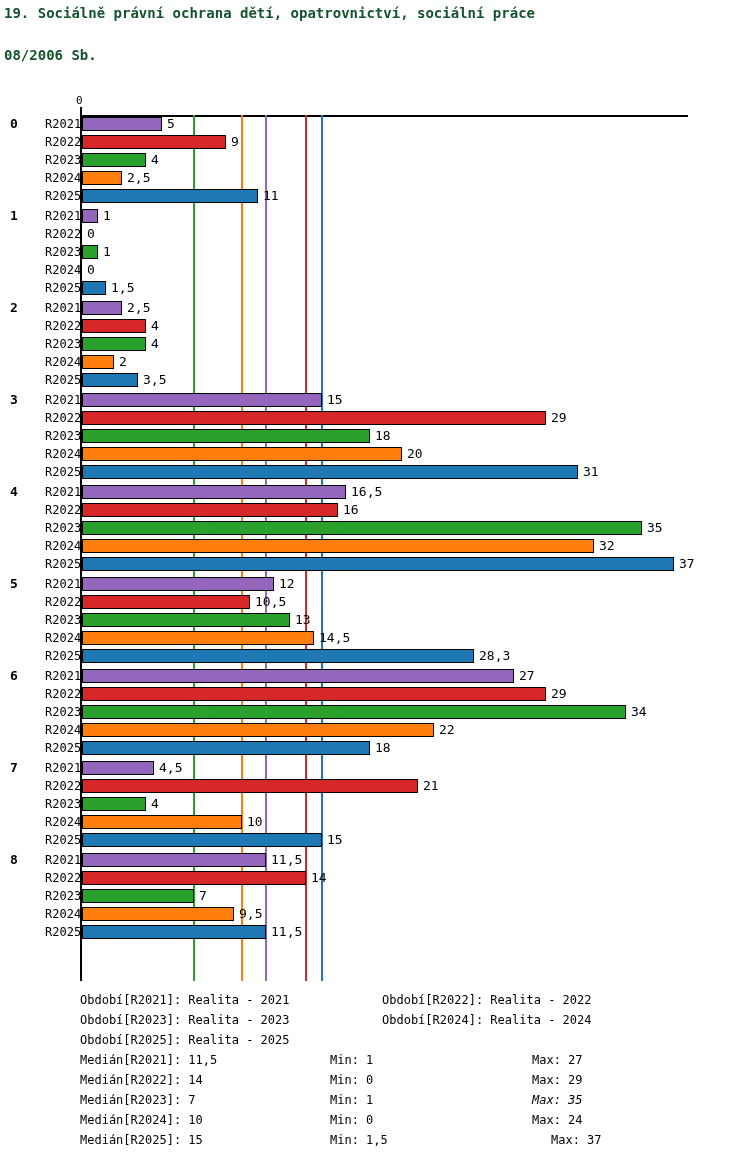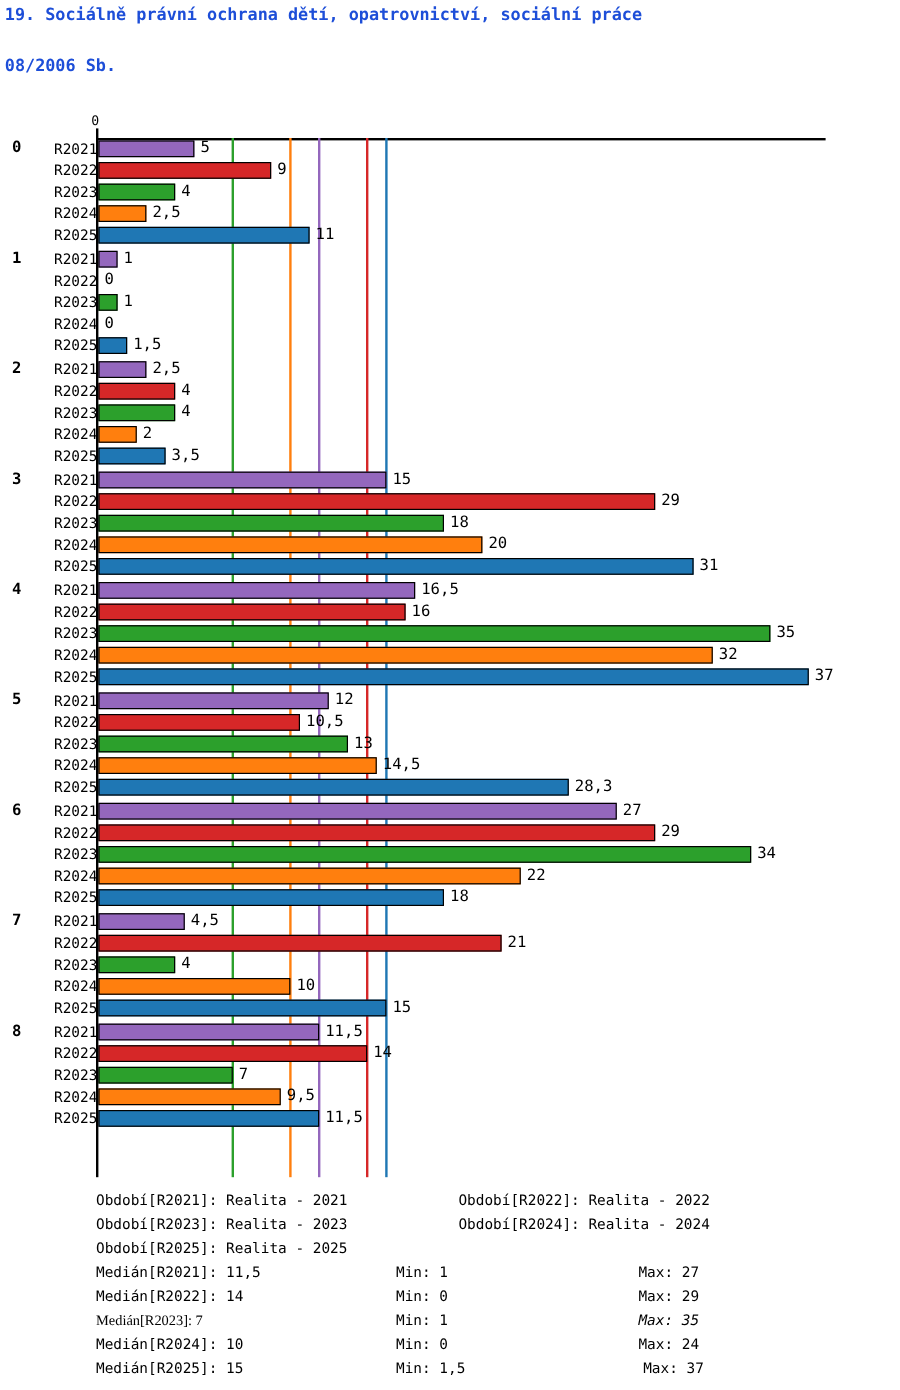--- a/index.html
+++ b/index.html
@@ -10,21 +10,21 @@
     color: #000000;
     overflow: hidden;
     position: relative;
   }
   #root { position: absolute; inset: 0; }
 
   
   .title-line {
     position: absolute; left: 4px;
     font-size: 14px; font-weight: bold;
-    color: #1d4ed8; white-space: nowrap;
+    color: #14532d; white-space: nowrap;
     letter-spacing: 0px;
   }
   #title1 { top: 5px; }
   #title2 { top: 27px; }
   #title3 { top: 47px; }
   #subtitle {
     position: absolute; left: 4px; top: 70px;
     font-size: 11px; color: #000; white-space: nowrap;
   }
 
@@ -338,24 +338,24 @@
       <div class="legend-text" style="left: 382px; top: 992px;">Období[R2022]: Realita - 2022</div>
       <div class="legend-text" style="left: 80px; top: 1012px;">Období[R2023]: Realita - 2023</div>
       <div class="legend-text" style="left: 382px; top: 1012px;">Období[R2024]: Realita - 2024</div>
       <div class="legend-text" style="left: 80px; top: 1032px;">Období[R2025]: Realita - 2025</div>
       <div class="legend-text" style="left: 80px; top: 1052px;">Medián[R2021]: 11,5</div>
       <div class="legend-text" style="left: 330px; top: 1052px;">Min: 1</div>
       <div class="legend-text" style="left: 532px; top: 1052px;">Max: 27</div>
       <div class="legend-text" style="left: 80px; top: 1072px;">Medián[R2022]: 14</div>
       <div class="legend-text" style="left: 330px; top: 1072px;">Min: 0</div>
       <div class="legend-text" style="left: 532px; top: 1072px;">Max: 29</div>
-      <div class="legend-text" style="left: 80px; top: 1092px; font-family: Liberation Serif, serif;">Medián[R2023]: 7</div>
+      <div class="legend-text" style="left: 80px; top: 1092px;">Medián[R2023]: 7</div>
       <div class="legend-text" style="left: 330px; top: 1092px;">Min: 1</div>
       <div class="legend-text" style="left: 532px; top: 1092px; font-style: italic;">Max: 35</div>
       <div class="legend-text" style="left: 80px; top: 1112px;">Medián[R2024]: 10</div>
       <div class="legend-text" style="left: 330px; top: 1112px;">Min: 0</div>
       <div class="legend-text" style="left: 532px; top: 1112px;">Max: 24</div>
       <div class="legend-text" style="left: 80px; top: 1132px;">Medián[R2025]: 15</div>
       <div class="legend-text" style="left: 330px; top: 1132px;">Min: 1,5</div>
-      <div class="legend-text" style="left: 536px; top: 1132px; text-align: right;">Max: 37</div>
+      <div class="legend-text" style="left: 551px; top: 1132px; text-align: right;">Max: 37</div>
     </div>
 
 </div>
 
 </body></html>

